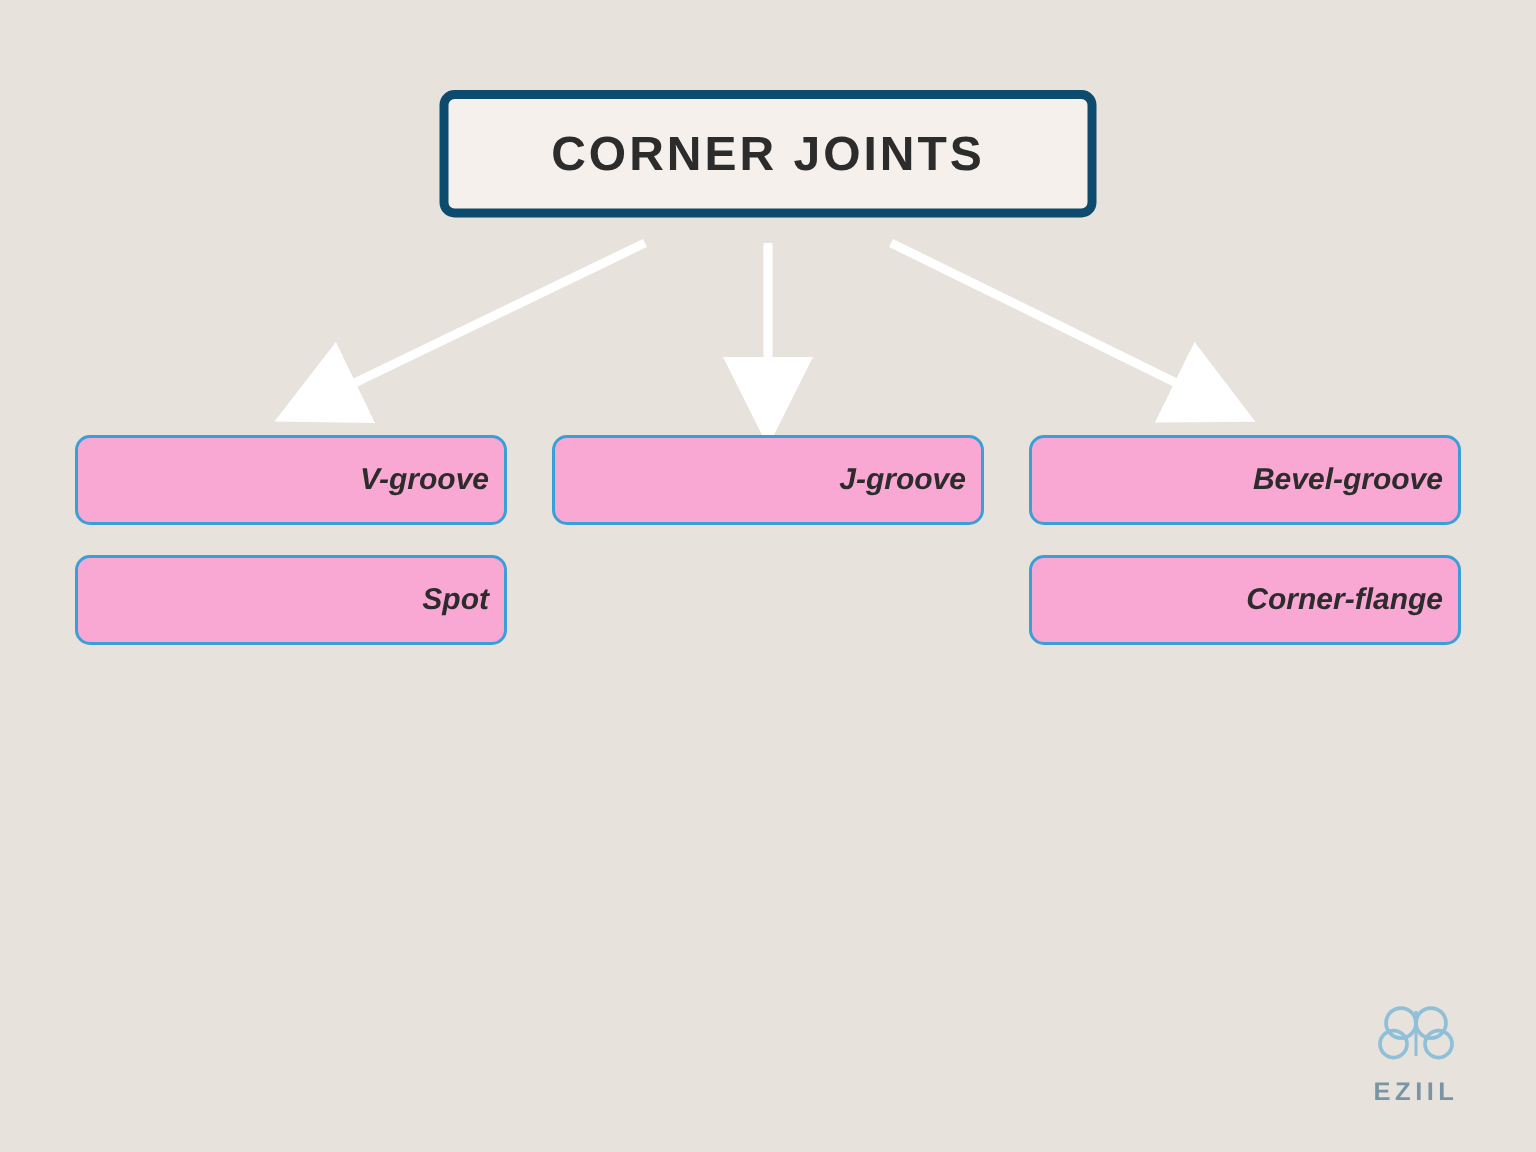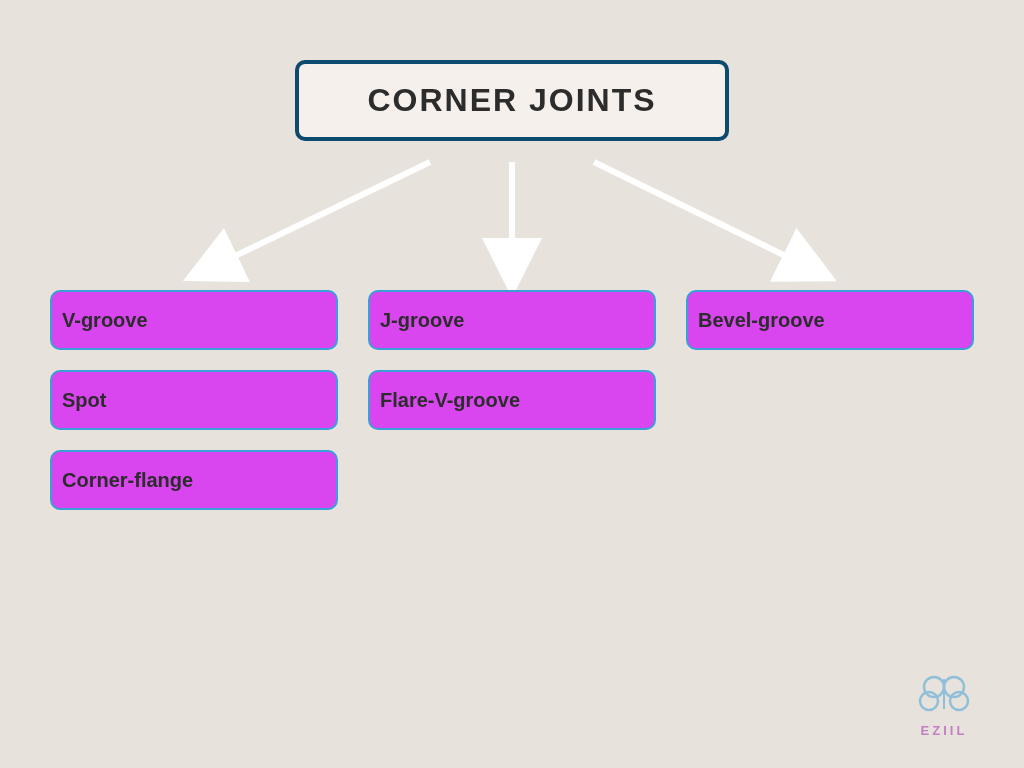--- a/index.html
+++ b/index.html
@@ -17,21 +17,21 @@
       width: 100%;
       height: 100%;
       position: relative;
       display: flex;
       flex-direction: column;
       align-items: center;
     }
 
     .top-node {
       margin-top: 60px;
-      border: 4px solid #0c4a6e;
+      border: 6px solid #0c4a6e;
       border-radius: 10px;
       background: #f5f0eb;
       padding: 18px 68px;
       text-align: center;
       position: relative;
       z-index: 2;
     }
 
     .top-node-label {
       font-size: 32px;
@@ -60,27 +60,28 @@
       display: grid;
       grid-template-columns: 1fr 1fr 1fr;
       grid-template-rows: auto auto auto auto;
       gap: 20px 30px;
       z-index: 2;
     }
 
     .node-box {
       border: 2.5px solid #3a9fd6;
       border-radius: 10px;
-      background: #d946ef;
+      background: #f9a8d4;
       padding: 14px 10px;
       text-align: center;
       display: flex;
       align-items: center;
-      justify-content: flex-start;
+      justify-content: flex-end;
       min-height: 60px;
+      font-style: italic;
     }
 
     .node-label {
       font-size: 20px;
       font-weight: 700;
       color: #2c2c2c;
     }
 
     
     .watermark {
@@ -92,23 +93,23 @@
       align-items: center;
       opacity: 0.5;
     }
 
     .watermark-icon {
       width: 60px;
       height: 50px;
     }
 
     .watermark-label {
-      font-size: 13px;
+      font-size: 17px;
       font-weight: 600;
-      color: #a21caf;
+      color: #0c4a6e;
       letter-spacing: 3px;
       margin-top: 4px;
     }
 
     
     .empty-cell {
       visibility: hidden;
     }
   </style>
 </head>
@@ -149,23 +150,20 @@
     <div class="node-box">
       <span class="node-label">J-groove</span>
     </div>
 
     <div class="node-box">
       <span class="node-label">Bevel-groove</span>
     </div>
     <div class="node-box">
       <span class="node-label">Spot</span>
     </div>
-    <div class="node-box">
-      <span class="node-label">Flare-V-groove</span>
-    </div>
 
 
     <div class="empty-cell"></div>
     <div class="node-box">
       <span class="node-label">Corner-flange</span>
     </div>
     <div class="empty-cell"></div>
 
   </div>
 

